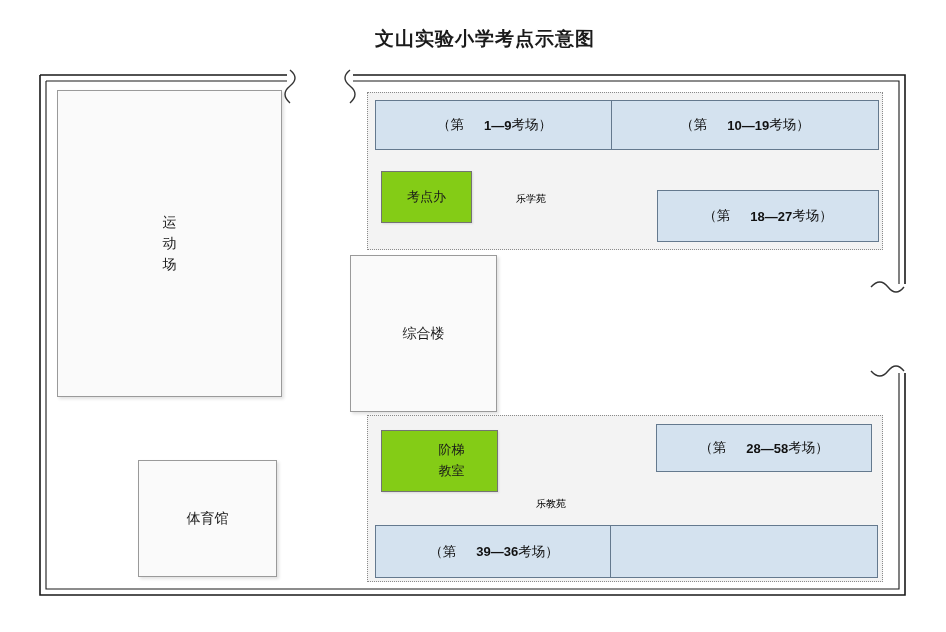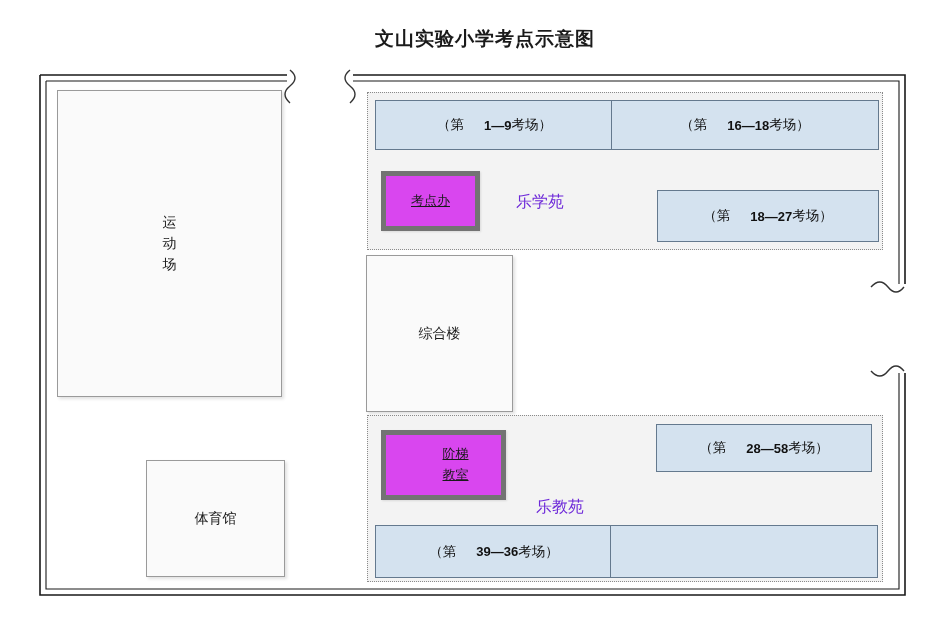--- a/index.html
+++ b/index.html
@@ -23,27 +23,27 @@
   .zone{
     position:absolute;background:#f3f3f3;border:1.6px dotted #8a8a8a;
   }
   .room{
     position:absolute;background:#d4e2ef;border:1px solid #64798e;
     display:flex;align-items:center;justify-content:center;
     font-size:13.5px;color:#111;
   }
   .room .num{font-weight:bold;font-family:"Liberation Sans","DejaVu Sans",sans-serif;font-size:13px;margin-left:20px;}
   .zone-label{
-    position:absolute;font-size:16px;color:#6d28d9;
+    position:absolute;font-size:10px;color:#000000;
   }
   .smallbox{
-    position:absolute;background:#d946ef;border:5px solid #737373;
+    position:absolute;background:#84cc16;border:1px solid #737373;
     box-shadow:1px 1px 2px rgba(0,0,0,0.10);
     display:flex;align-items:center;justify-content:center;
-    font-size:13px;white-space:pre-line;line-height:1.6;text-align:left;text-decoration:underline;
+    font-size:13px;white-space:pre-line;line-height:1.6;text-align:left;
   }
 </style>
 </head>
 <body>
 
 <div class="canvas">
 
   <div class="title">文山实验小学考点示意图</div>
 
   <svg class="wall-svg" width="946" height="632" viewBox="0 0 946 632">
@@ -54,39 +54,39 @@
     <path d="M904,287 Q896,297 888,287 Q880,277 871,287" fill="none" stroke="#333333" stroke-width="1.4"></path>
     <path d="M904,371 Q896,361 888,371 Q880,381 871,371" fill="none" stroke="#333333" stroke-width="1.4"></path>
   </svg>
 
   <div class="bldg" style="left:57px;top:90px;width:223px;height:305px;">
     <span>运
 动
 场</span>
   </div>
 
-  <div class="bldg" style="left:146px;top:460px;width:137px;height:115px;">
+  <div class="bldg" style="left:138px;top:460px;width:137px;height:115px;">
     <span>体育馆</span>
   </div>
 
-  <div class="bldg" style="left:366px;top:255px;width:145px;height:155px;justify-content:center;">
+  <div class="bldg" style="left:350px;top:255px;width:145px;height:155px;justify-content:center;">
     <span>综合楼</span>
   </div>
 
   <div class="zone" style="left:367px;top:92px;width:514px;height:156px;"></div>
 
   <div class="room" style="left:375px;top:100px;width:237px;height:48px;">
     <span>（第</span>
       <span class="num">1—9</span>
       <span>考场）</span>
   </div>
 
   <div class="room" style="left:611px;top:100px;width:266px;height:48px;">
     <span>（第</span>
-      <span class="num">16—18</span>
+      <span class="num">10—19</span>
       <span>考场）</span>
   </div>
 
   <div class="smallbox" style="left:381px;top:171px;width:89px;height:50px;">
     <span>考点办</span>
   </div>
 
   <div class="zone-label" style="left:516px;top:192px;">乐学苑</div>
 
   <div class="room" style="left:657px;top:190px;width:220px;height:50px;">

